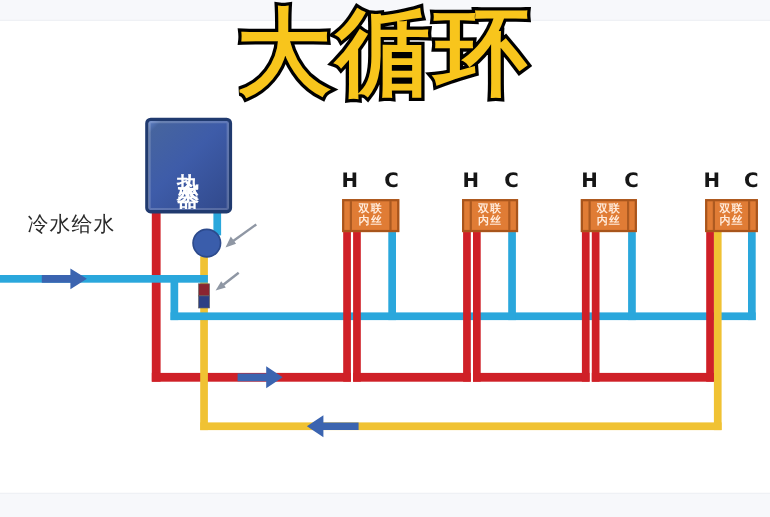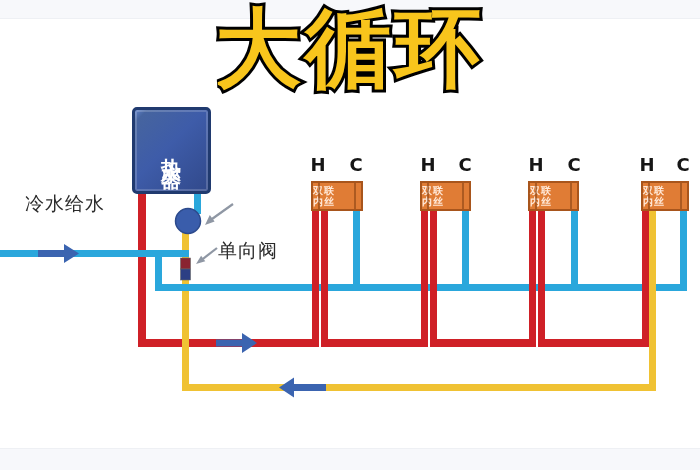--- a/index.html
+++ b/index.html
@@ -35,21 +35,21 @@
     box-shadow:inset 0 0 0 2px rgba(255,255,255,.18);
     display:flex;align-items:center;justify-content:center;
   }
   #heater .vtext{
     writing-mode:vertical-rl;text-orientation:upright;
     color:#fff;font-size:20px;font-weight:700;letter-spacing:6px;line-height:1;
   }
   .fixture{
     position:absolute;top:181px;height:30px;box-sizing:border-box;
     background:var(--c-fixture);border:2px solid var(--c-fixture_border);
-    display:flex;flex-direction:column;align-items:flex-start;justify-content:center;
+    display:flex;flex-direction:column;align-items:center;justify-content:center;
   }
   .fixture::before,.fixture::after{
     content:"";position:absolute;top:0;bottom:0;width:2px;background:rgba(130,62,16,.55);
   }
   .fixture::before{left:5px;}
   .fixture::after{right:5px;}
   .fixture span{color:#ffe9d8;font-size:10px;line-height:11px;letter-spacing:1px;font-weight:700;}
   .port-lbl{
     position:absolute;top:154px;transform:translateX(-50%);
     color:#161616;font-size:18px;font-weight:600;
@@ -121,21 +121,20 @@
     </g>
   </svg>
 
   <div id="title">大循环</div>
 
   <div id="heater">
     <span class="vtext">热水器</span>
   </div>
 
   <div class="lbl" style="left:25px;top:191px;">冷水给水</div>
-  <div class="lbl" style="left:218px;top:238px;">单向阀</div>
 
   <div class="port-lbl" style="left:318px;">H</div>
   <div class="port-lbl" style="left:356px;">C</div>
   <div class="port-lbl" style="left:428px;">H</div>
   <div class="port-lbl" style="left:465px;">C</div>
   <div class="port-lbl" style="left:536px;">H</div>
   <div class="port-lbl" style="left:574px;">C</div>
   <div class="port-lbl" style="left:647px;">H</div>
   <div class="port-lbl" style="left:683px;">C</div>
 

